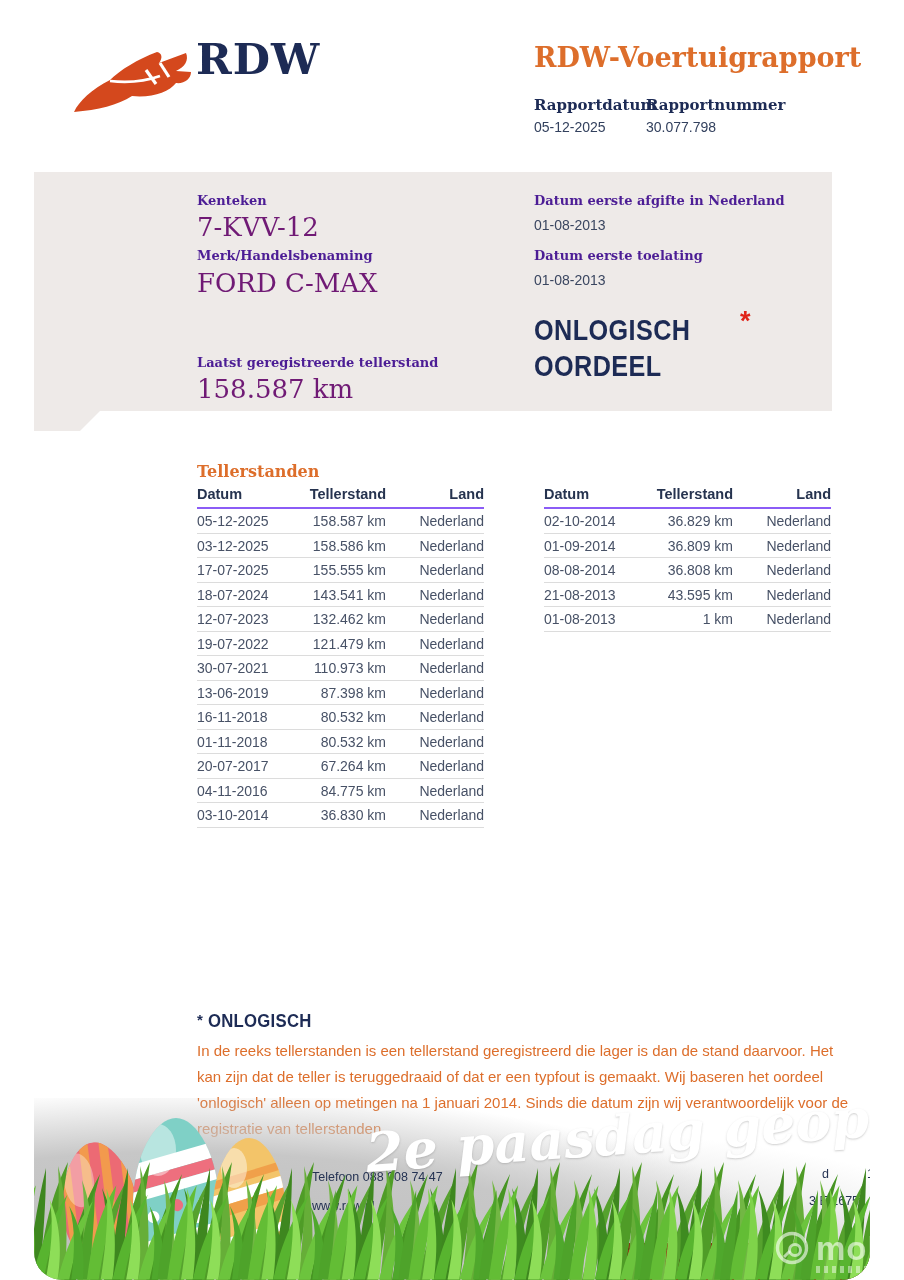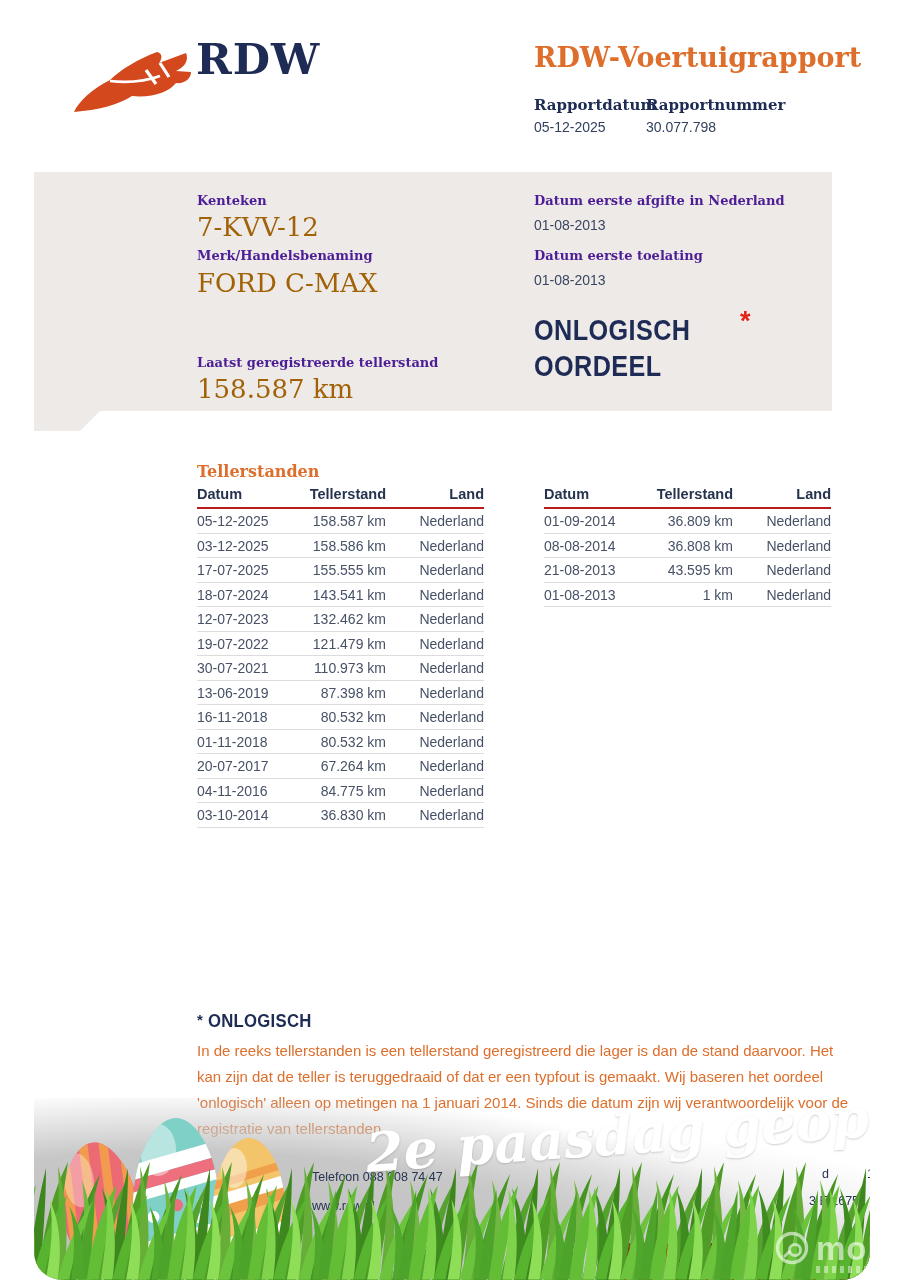--- a/index.html
+++ b/index.html
@@ -35,21 +35,21 @@
   .panel {
     left:0; top:172px; width:798px; height:259px; background:#eeeae8;
     clip-path:polygon(0 0, 798px 0, 798px 239px, 66px 239px, 46px 259px, 0 259px);
   }
   .o-label {
     position:absolute; font-family:"DejaVu Serif", serif; font-weight:700;
     font-size:13px; color:#4c1d95;
   }
   .big-serif {
     position:absolute; font-family:"DejaVu Serif", serif;
-    font-size:26px; color:#a16207;
+    font-size:26px; color:#701a75;
   }
   .sm-value { position:absolute; font-size:14px; color:#3a4660; }
   .oordeel {
     position:absolute; left:500px; top:140px;
     font-size:30px; font-weight:700; line-height:36px; letter-spacing:.5px;
     color:#1d2b55; transform:scaleX(.84); transform-origin:left top;
   }
   .oordeel-star {
     position:absolute; left:706px; top:134px;
     font-size:27px; font-weight:700; color:#e02318;
@@ -58,21 +58,21 @@
   
   .section-title {
     left:163px; top:462px; font-family:"DejaVu Serif", serif;
     font-weight:700; font-size:16px; color:#dd6e2b;
   }
   table.km { position:absolute; top:486px; width:287px; border-collapse:collapse; }
   table.km.left  { left:163px; }
   table.km.right { left:510px; }
   table.km th {
     font-size:14.5px; font-weight:700; color:#26334f;
-    padding:0 0 5px 0; border-bottom:2px solid #b91c1c;
+    padding:0 0 5px 0; border-bottom:2px solid #8b5cf6;
   }
   table.km td {
     font-size:14px; color:#475166; padding:4px 0 3px 0;
     border-bottom:1px solid #dcdcdc; line-height:16.5px;
   }
   .c0 { width:100px; text-align:left; }
   .c1 { width:89px;  text-align:right; }
   .c2 { width:98px;  text-align:right; }
 
   
@@ -249,20 +249,25 @@
 
   <table class="km right">
     <thead>
       <tr>
         <th class="c0">Datum</th>
         <th class="c1">Tellerstand</th>
         <th class="c2">Land</th>
       </tr>
     </thead>
     <tbody>
+        <tr>
+          <td class="c0">02-10-2014</td>
+          <td class="c1">36.829 km</td>
+          <td class="c2">Nederland</td>
+        </tr>
         <tr>
           <td class="c0">01-09-2014</td>
           <td class="c1">36.809 km</td>
           <td class="c2">Nederland</td>
         </tr>
         <tr>
           <td class="c0">08-08-2014</td>
           <td class="c1">36.808 km</td>
           <td class="c2">Nederland</td>
         </tr>

